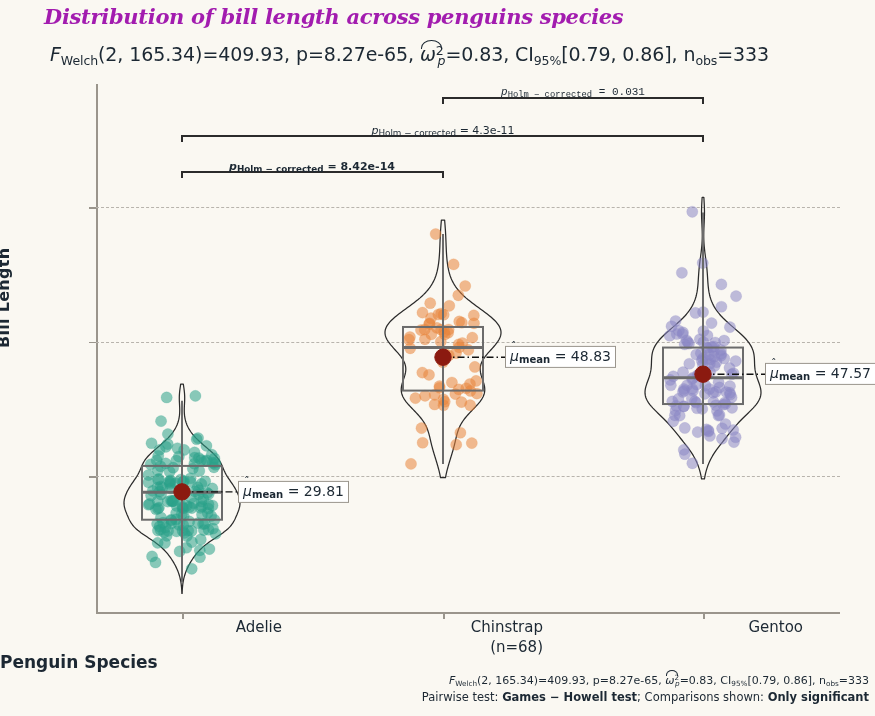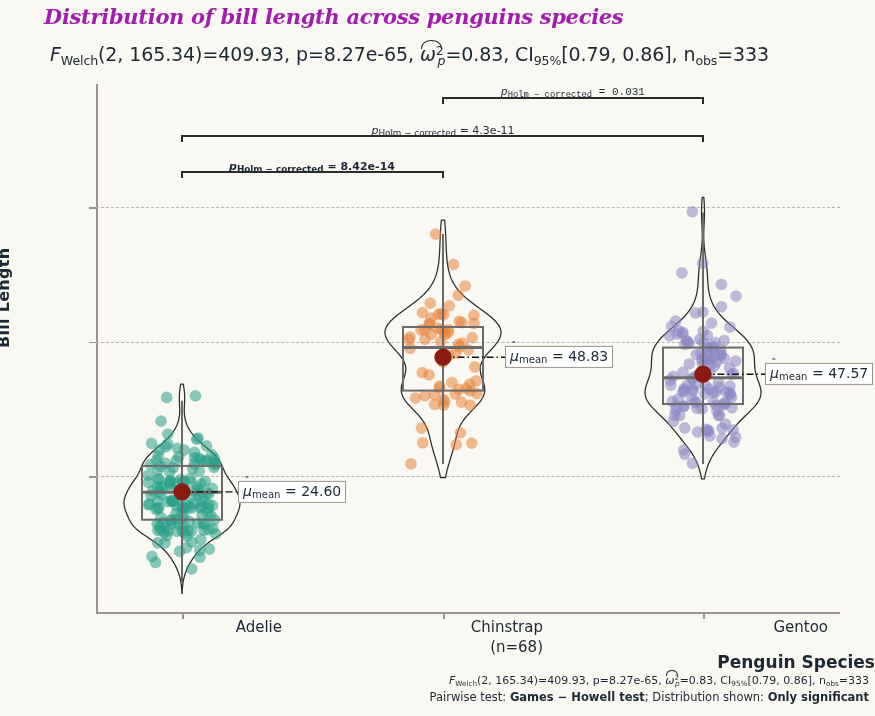--- a/index.html
+++ b/index.html
@@ -95,21 +95,21 @@
     font-weight: bold;
     color: #1c2833;
     white-space: nowrap;
     letter-spacing: 0.3px;
   }
   #xlabel {
     position: absolute;
     left: 0;
     top: 652px;
     width: 875px;
-    text-align: right;
+    text-align: left;
     font-size: 17px;
     font-weight: bold;
     color: #1c2833;
   }
   .xtick-label {
     position: absolute;
     top: 618px;
     width: 200px;
     text-align: right;
     font-size: 15px;
@@ -139,21 +139,21 @@
   .mean-label {
     position: absolute;
     background: #ffffff;
     border: 1.1px solid #9a958c;
     padding: 1px 4px 2px 4px;
     font-size: 14px;
     color: #1c2833;
     white-space: nowrap;
     transform: translateY(-50%);
   }
-  .mean-label .ml-sub { font-size: 0.72em; vertical-align: -0.22em; }
+  .mean-label .ml-sub { font-size: 0.72em; vertical-align: -0.22em; font-weight: bold; }
 
   #footer {
     position: absolute;
     right: 6px;
     top: 672px;
     text-align: right;
     line-height: 1.55;
     color: #1c2833;
   }
   #footer-line1 { font-size: 11px; white-space: nowrap; }
@@ -191,21 +191,21 @@
   <div id="xtick-layer">
       <div class="xtick-label" style="left: 82px;">
         <div>Adelie</div>
       </div>
       <div class="xtick-mark" style="left: 182px;"></div>
       <div class="xtick-label" style="left: 343px;">
         <div>Chinstrap</div>
         <div>(n=68)</div>
       </div>
       <div class="xtick-mark" style="left: 443px;"></div>
-      <div class="xtick-label" style="left: 628px;">
+      <div class="xtick-label" style="left: 603px;">
         <div>Gentoo</div>
       </div>
       <div class="xtick-mark" style="left: 703px;"></div>
     </div>
   <svg id="plot-svg" width="875" height="716" style="position:absolute;left:0;top:0;pointer-events:none">
       <path d="M182.13,593.47 L182.18,592.16 L182.23,590.84 L182.31,589.52 L182.39,588.20 L182.50,586.89 L182.64,585.57 L182.79,584.25 L182.98,582.94 L183.19,581.62 L183.44,580.30 L183.72,578.99 L184.03,577.67 L184.39,576.35 L184.78,575.04 L185.20,573.72 L185.67,572.40 L186.17,571.08 L186.71,569.77 L187.29,568.45 L187.91,567.13 L188.56,565.82 L189.26,564.50 L189.99,563.18 L190.76,561.87 L191.56,560.55 L192.41,559.23 L193.31,557.92 L194.24,556.60 L195.23,555.28 L196.28,553.96 L197.39,552.65 L198.56,551.33 L199.82,550.01 L201.15,548.70 L202.58,547.38 L204.10,546.06 L205.72,544.75 L207.44,543.43 L209.24,542.11 L211.12,540.80 L213.05,539.48 L215.03,538.16 L217.02,536.84 L218.99,535.53 L220.93,534.21 L222.79,532.89 L224.55,531.58 L226.20,530.26 L227.71,528.94 L229.08,527.63 L230.31,526.31 L231.40,524.99 L232.36,523.68 L233.21,522.36 L233.97,521.04 L234.65,519.73 L235.29,518.41 L235.89,517.09 L236.46,515.77 L237.02,514.46 L237.55,513.14 L238.07,511.82 L238.54,510.51 L238.98,509.19 L239.35,507.87 L239.65,506.56 L239.86,505.24 L239.98,503.92 L240.00,502.61 L239.92,501.29 L239.75,499.97 L239.49,498.65 L239.14,497.34 L238.72,496.02 L238.23,494.70 L237.68,493.39 L237.08,492.07 L236.43,490.75 L235.72,489.44 L234.97,488.12 L234.18,486.80 L233.34,485.49 L232.48,484.17 L231.58,482.85 L230.67,481.53 L229.75,480.22 L228.85,478.90 L227.98,477.58 L227.14,476.27 L226.36,474.95 L225.63,473.63 L224.96,472.32 L224.34,471.00 L223.76,469.68 L223.21,468.37 L222.66,467.05 L222.10,465.73 L221.51,464.41 L220.85,463.10 L220.12,461.78 L219.30,460.46 L218.38,459.15 L217.35,457.83 L216.21,456.51 L214.98,455.20 L213.65,453.88 L212.25,452.56 L210.79,451.25 L209.28,449.93 L207.74,448.61 L206.19,447.29 L204.65,445.98 L203.12,444.66 L201.61,443.34 L200.15,442.03 L198.73,440.71 L197.36,439.39 L196.06,438.08 L194.82,436.76 L193.66,435.44 L192.56,434.13 L191.54,432.81 L190.60,431.49 L189.73,430.17 L188.93,428.86 L188.21,427.54 L187.56,426.22 L186.98,424.91 L186.47,423.59 L186.01,422.27 L185.62,420.96 L185.28,419.64 L185.00,418.32 L184.77,417.01 L184.58,415.69 L184.44,414.37 L184.35,413.05 L184.29,411.74 L184.27,410.42 L184.27,409.10 L184.31,407.79 L184.36,406.47 L184.43,405.15 L184.50,403.84 L184.57,402.52 L184.63,401.20 L184.67,399.89 L184.69,398.57 L184.69,397.25 L184.66,395.93 L184.59,394.62 L184.50,393.30 L184.38,391.98 L184.23,390.67 L184.07,389.35 L183.89,388.03 L183.70,386.72 L183.51,385.40 L183.33,384.08 L180.67,384.08 L180.49,385.40 L180.30,386.72 L180.11,388.03 L179.93,389.35 L179.77,390.67 L179.62,391.98 L179.50,393.30 L179.41,394.62 L179.34,395.93 L179.31,397.25 L179.31,398.57 L179.33,399.89 L179.37,401.20 L179.43,402.52 L179.50,403.84 L179.57,405.15 L179.64,406.47 L179.69,407.79 L179.73,409.10 L179.73,410.42 L179.71,411.74 L179.65,413.05 L179.56,414.37 L179.42,415.69 L179.23,417.01 L179.00,418.32 L178.72,419.64 L178.38,420.96 L177.99,422.27 L177.53,423.59 L177.02,424.91 L176.44,426.22 L175.79,427.54 L175.07,428.86 L174.27,430.17 L173.40,431.49 L172.46,432.81 L171.44,434.13 L170.34,435.44 L169.18,436.76 L167.94,438.08 L166.64,439.39 L165.27,440.71 L163.85,442.03 L162.39,443.34 L160.88,444.66 L159.35,445.98 L157.81,447.29 L156.26,448.61 L154.72,449.93 L153.21,451.25 L151.75,452.56 L150.35,453.88 L149.02,455.20 L147.79,456.51 L146.65,457.83 L145.62,459.15 L144.70,460.46 L143.88,461.78 L143.15,463.10 L142.49,464.41 L141.90,465.73 L141.34,467.05 L140.79,468.37 L140.24,469.68 L139.66,471.00 L139.04,472.32 L138.37,473.63 L137.64,474.95 L136.86,476.27 L136.02,477.58 L135.15,478.90 L134.25,480.22 L133.33,481.53 L132.42,482.85 L131.52,484.17 L130.66,485.49 L129.82,486.80 L129.03,488.12 L128.28,489.44 L127.57,490.75 L126.92,492.07 L126.32,493.39 L125.77,494.70 L125.28,496.02 L124.86,497.34 L124.51,498.65 L124.25,499.97 L124.08,501.29 L124.00,502.61 L124.02,503.92 L124.14,505.24 L124.35,506.56 L124.65,507.87 L125.02,509.19 L125.46,510.51 L125.93,511.82 L126.45,513.14 L126.98,514.46 L127.54,515.77 L128.11,517.09 L128.71,518.41 L129.35,519.73 L130.03,521.04 L130.79,522.36 L131.64,523.68 L132.60,524.99 L133.69,526.31 L134.92,527.63 L136.29,528.94 L137.80,530.26 L139.45,531.58 L141.21,532.89 L143.07,534.21 L145.01,535.53 L146.98,536.84 L148.97,538.16 L150.95,539.48 L152.88,540.80 L154.76,542.11 L156.56,543.43 L158.28,544.75 L159.90,546.06 L161.42,547.38 L162.85,548.70 L164.18,550.01 L165.44,551.33 L166.61,552.65 L167.72,553.96 L168.77,555.28 L169.76,556.60 L170.69,557.92 L171.59,559.23 L172.44,560.55 L173.24,561.87 L174.01,563.18 L174.74,564.50 L175.44,565.82 L176.09,567.13 L176.71,568.45 L177.29,569.77 L177.83,571.08 L178.33,572.40 L178.80,573.72 L179.22,575.04 L179.61,576.35 L179.97,577.67 L180.28,578.99 L180.56,580.30 L180.81,581.62 L181.02,582.94 L181.21,584.25 L181.36,585.57 L181.50,586.89 L181.61,588.20 L181.69,589.52 L181.77,590.84 L181.82,592.16 L181.87,593.47 Z" fill="none" stroke="#2b2b2b" stroke-width="1.25" stroke-linejoin="round"></path>
       <g>
         <circle cx="170.87" cy="488.46" r="5.6" fill="#29a188" fill-opacity="0.55" stroke="#29a188" stroke-opacity="0.3" stroke-width="0.6"></circle>
         <circle cx="175.69" cy="483.09" r="5.6" fill="#29a188" fill-opacity="0.55" stroke="#29a188" stroke-opacity="0.3" stroke-width="0.6"></circle>
         <circle cx="199.30" cy="470.98" r="5.6" fill="#29a188" fill-opacity="0.55" stroke="#29a188" stroke-opacity="0.3" stroke-width="0.6"></circle>
@@ -584,27 +584,27 @@
       <g>
         <path d="M182,178 L182,172 L443,172 L443,178" fill="none" stroke="#2b2b2b" stroke-width="2" stroke-linejoin="miter"></path>
       </g>
     </svg>
   <div id="bracket-label-layer">
       <div class="bracket-label" style="left: 573px; top: 86px; font-family: Liberation Mono, monospace;"><span class="pm">p</span><span class="bsub">Holm − corrected</span><span> = 0.031</span></div>
       <div class="bracket-label" style="left: 443px; top: 124px;"><span class="pm">p</span><span class="bsub">Holm − corrected</span><span> = 4.3e-11</span></div>
       <div class="bracket-label" style="left: 312px; top: 160px; font-weight: bold;"><span class="pm">p</span><span class="bsub">Holm − corrected</span><span> = 8.42e-14</span></div>
     </div>
   <div id="mean-label-layer">
-      <div class="mean-label" style="left: 238px; top: 491.871px;"><span style="position: relative; display: inline-block;"><span style="position:absolute;left:1px;top:-7px;font-size:11px;line-height:1">ˆ</span><span style="font-style: italic;">μ</span></span><span class="ml-sub">mean</span><span> = 24.60</span></div>
+      <div class="mean-label" style="left: 238px; top: 491.871px;"><span style="position: relative; display: inline-block;"><span style="position:absolute;left:1px;top:-7px;font-size:11px;line-height:1">ˆ</span><span style="font-style: italic;">μ</span></span><span class="ml-sub">mean</span><span> = 29.81</span></div>
       <div class="mean-label" style="left: 505px; top: 357.236px;"><span style="position: relative; display: inline-block;"><span style="position:absolute;left:1px;top:-7px;font-size:11px;line-height:1">ˆ</span><span style="font-style: italic;">μ</span></span><span class="ml-sub">mean</span><span> = 48.83</span></div>
       <div class="mean-label" style="left: 765px; top: 374.183px;"><span style="position: relative; display: inline-block;"><span style="position:absolute;left:1px;top:-7px;font-size:11px;line-height:1">ˆ</span><span style="font-style: italic;">μ</span></span><span class="ml-sub">mean</span><span> = 47.57</span></div>
     </div>
 
   <div id="footer">
     <div id="footer-line1">
       <span class="mathit">F</span><span class="sub">Welch</span><span>(2, 165.34)=409.93, p=8.27e-65, </span><span class="omega-sq"><span class="hatwrap"><span class="hatbar"></span><span class="mathit">ω</span><span class="sup">2</span></span><span class="sub mathit" style="margin-left:-4px">p</span></span><span>=0.83, CI</span><span class="sub">95%</span><span>[0.79, 0.86], n</span><span class="sub">obs</span><span>=333</span>
     </div>
     <div id="footer-line2">
-      <span>Pairwise test: </span><b>Games − Howell test</b><span>; Distribution shown: </span><b>Only significant</b>
+      <span>Pairwise test: </span><b>Games − Howell test</b><span>; Comparisons shown: </span><b>Only significant</b>
     </div>
   </div>
 
 </div>
 
 </body></html>

